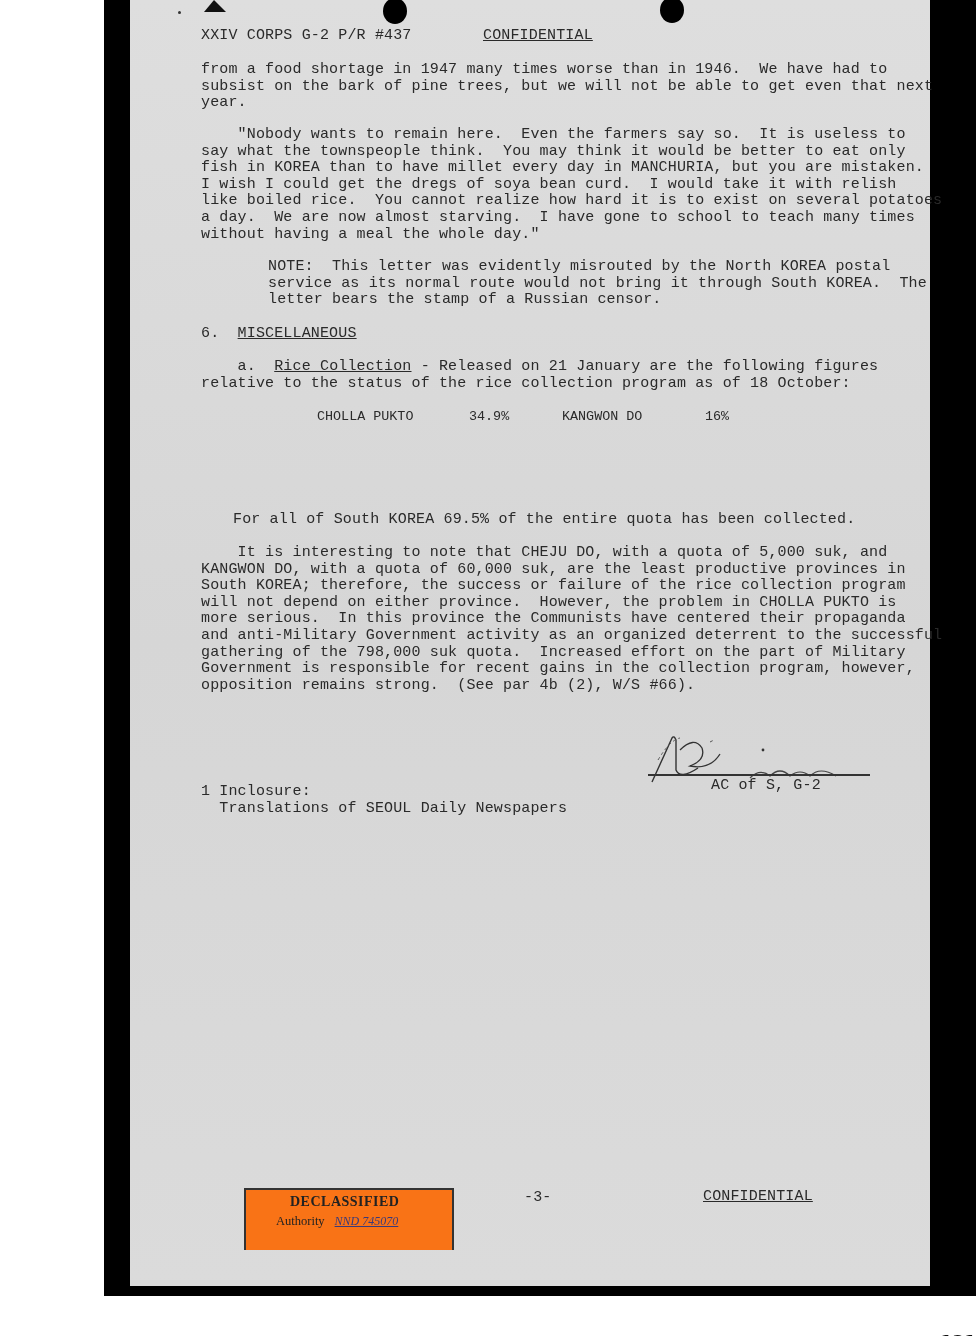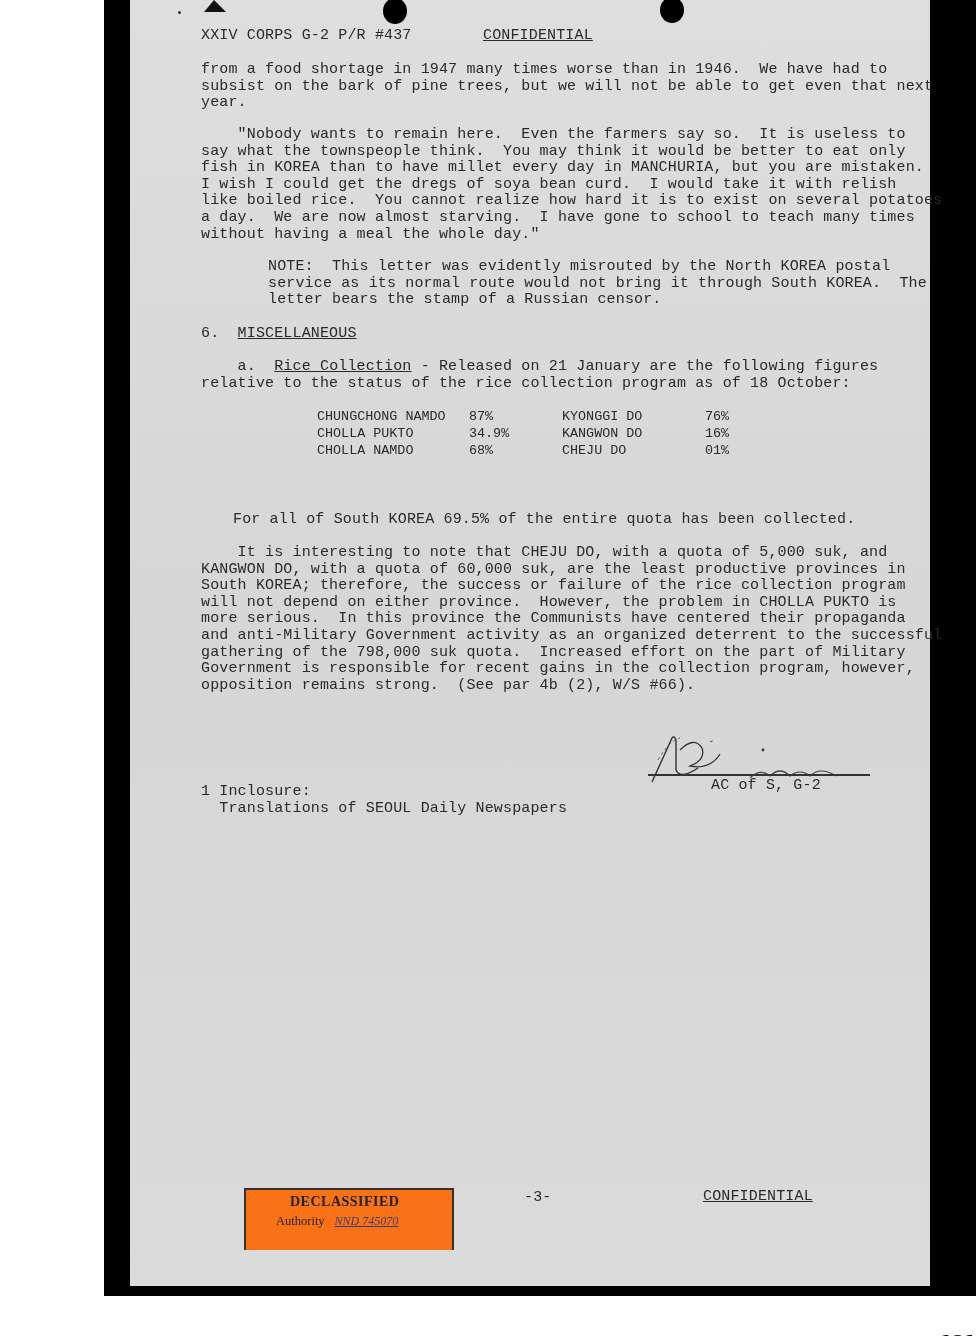--- a/index.html
+++ b/index.html
@@ -92,36 +92,24 @@
 service as its normal route would not bring it through South KOREA.  The
 letter bears the stamp of a Russian censor.</div>
 
 <div class="txt sec"><span>6.  </span><span class="u">MISCELLANEOUS</span></div>
 
 <div class="txt para-a"><span>    a.  </span><span class="u">Rice Collection</span><span> - Released on 21 January are the following figures</span>
 <span>relative to the status of the rice collection program as of 18 October:</span></div>
 
 <div class="table">
   <div class="row">
-    <span class="c1">CHUNGCHONG NAMDO</span>
-    <span class="c2">87%</span>
-    <span class="c3">KYONGGI DO</span>
-    <span class="c4">76%</span>
-  </div>
-  <div class="row">
     <span class="c1">CHOLLA PUKTO</span>
     <span class="c2">34.9%</span>
     <span class="c3">KANGWON DO</span>
     <span class="c4">16%</span>
-  </div>
-  <div class="row">
-    <span class="c1">CHOLLA NAMDO</span>
-    <span class="c2">68%</span>
-    <span class="c3">CHEJU DO</span>
-    <span class="c4">01%</span>
   </div>
 </div>
 
 <div class="txt total">For all of South KOREA 69.5% of the entire quota has been collected.</div>
 <div class="txt p3">    It is interesting to note that CHEJU DO, with a quota of 5,000 suk, and
 KANGWON DO, with a quota of 60,000 suk, are the least productive provinces in
 South KOREA; therefore, the success or failure of the rice collection program
 will not depend on either province.  However, the problem in CHOLLA PUKTO is
 more serious.  In this province the Communists have centered their propaganda
 and anti-Military Government activity as an organized deterrent to the successful

